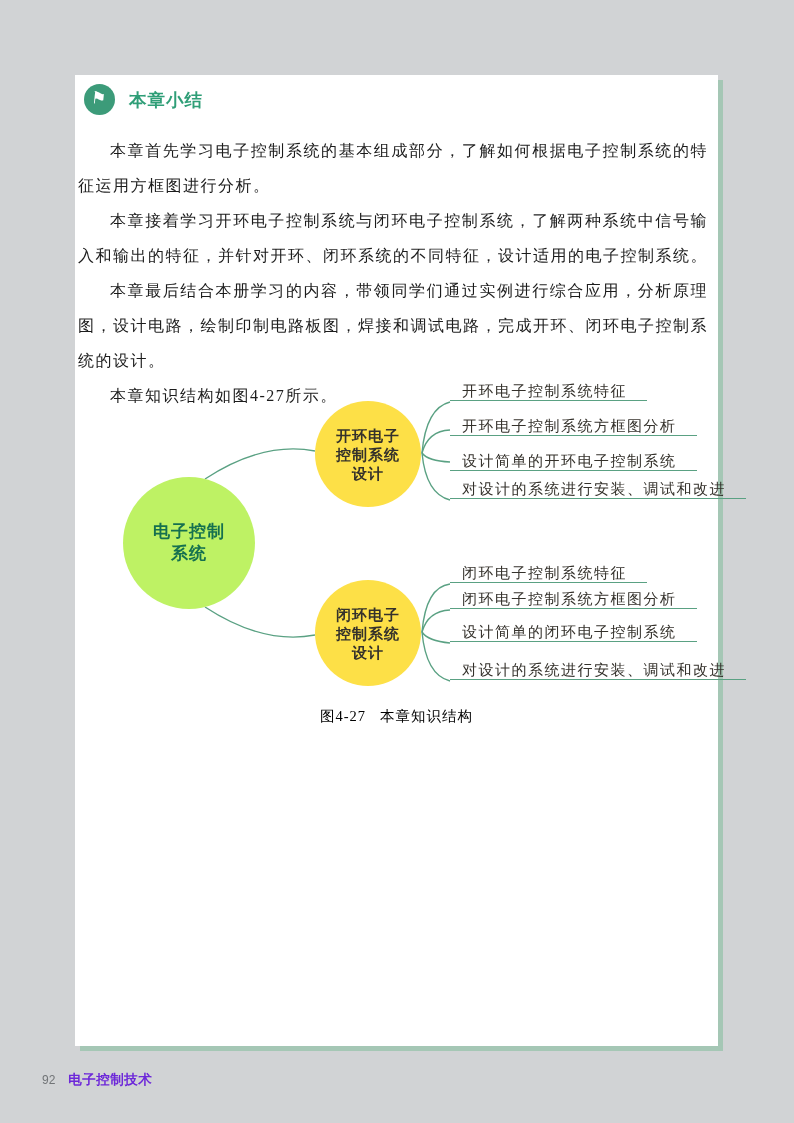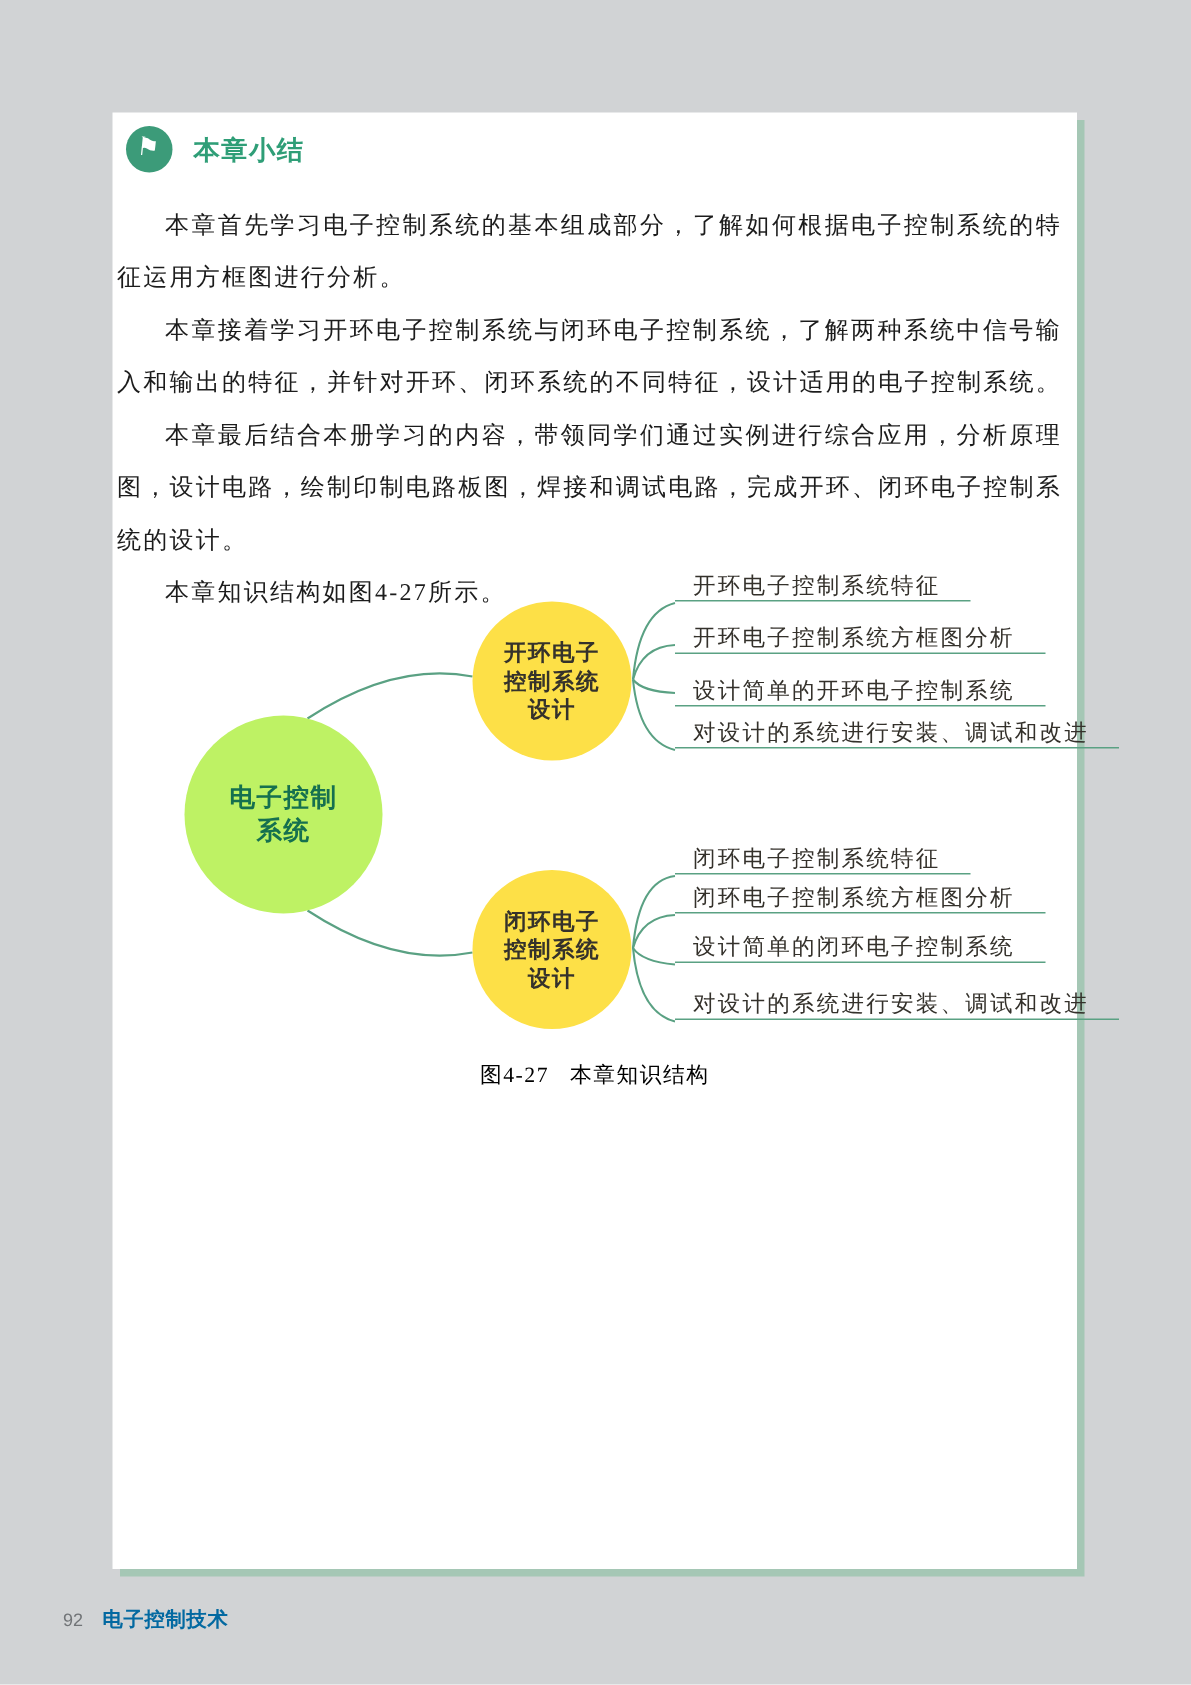--- a/index.html
+++ b/index.html
@@ -78,21 +78,21 @@
     font-family: "Liberation Serif", "DejaVu Serif", serif;
     font-size: 14.5px; color: #000000; letter-spacing: 1px;
   }
   .caption .gap { display: inline-block; width: 14px; }
   
   .footer {
     position: absolute; left: 42px; top: 1071px;
     display: flex; align-items: baseline;
   }
   .footer .pnum { color: #717477; font-size: 12px; }
-  .footer .btitle { margin-left: 13px; color: #0369a1; font-size: 13.5px; font-weight: bold; letter-spacing: 0.5px; }
+  .footer .btitle { margin-left: 13px; color: #6d28d9; font-size: 13.5px; font-weight: bold; letter-spacing: 0.5px; }
 </style>
 </head>
 <body>
 
 <div class="page">
 
   <div class="hdr">
     <div class="hdr-icon">
         <span>⚑</span>
       </div>

